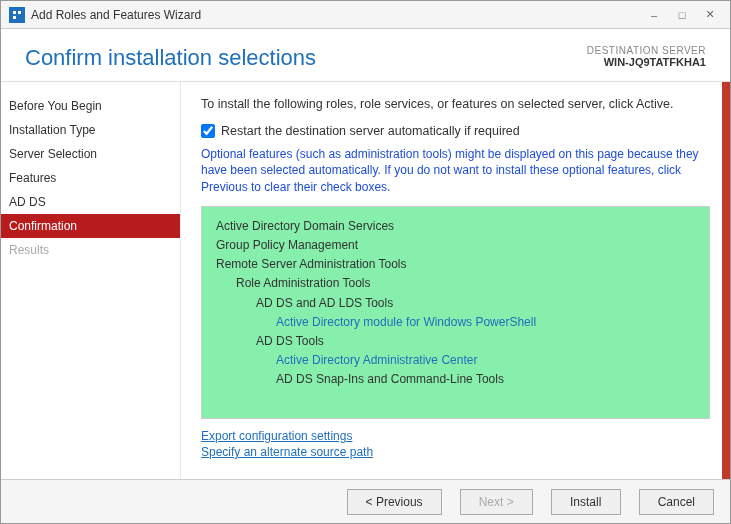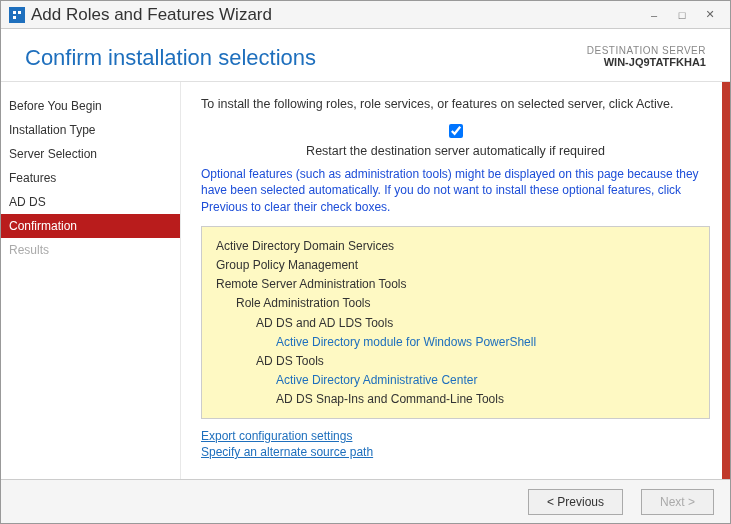--- a/index.html
+++ b/index.html
@@ -41,21 +41,21 @@
       height: 16px;
       background: #1e6fbd;
       display: flex;
       align-items: center;
       justify-content: center;
       color: white;
       font-size: 10px;
       font-weight: bold;
     }
     .title-bar-text {
-      font-size: 17px;
+      font-size: 12px;
       color: #333;
     }
     .title-bar-controls {
       display: flex;
       gap: 4px;
     }
     .title-bar-btn {
       width: 24px;
       height: 18px;
       background: transparent;
@@ -149,40 +149,39 @@
       font-size: 12.5px;
       color: #333;
       margin-bottom: 10px;
       line-height: 1.4;
     }
     .checkbox-row {
       display: flex;
       align-items: center;
       gap: 6px;
       margin-bottom: 8px;
-      flex-direction: column;
     }
     .checkbox-row input[type="checkbox"] {
       width: 14px;
       height: 14px;
       flex-shrink: 0;
     }
     .checkbox-label {
       font-size: 12.5px;
       color: #333;
     }
     .optional-text {
       font-size: 12px;
       color: #1d4ed8;
       margin-bottom: 10px;
       line-height: 1.4;
     }
     .features-box {
       border: 1px solid #ccc;
-      background: #fef9c3;
+      background: #86efac;
       padding: 10px 14px;
       flex: 1;
       overflow-y: auto;
       margin-bottom: 10px;
       min-height: 0;
     }
     .feature-item {
       font-size: 12px;
       color: #333;
       line-height: 1.6;
@@ -308,14 +307,16 @@
           <a class="link-text">Export configuration settings</a>
           <a class="link-text">Specify an alternate source path</a>
         </div>
       </div>
     </div>
   </div>
 
   <div class="footer">
     <button class="footer-btn">&lt; Previous</button>
     <button class="footer-btn disabled">Next &gt;</button>
+    <button class="footer-btn primary">Install</button>
+    <button class="footer-btn">Cancel</button>
   </div>
 </div>
 
 </body></html>

